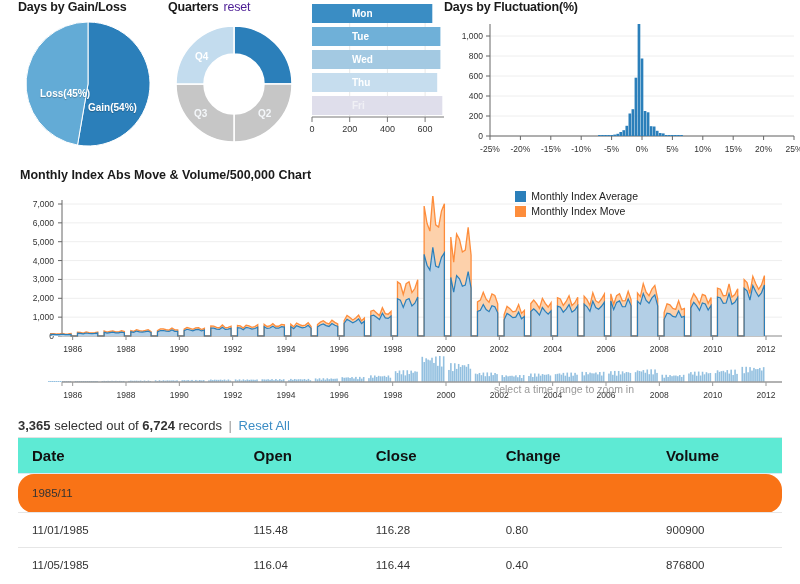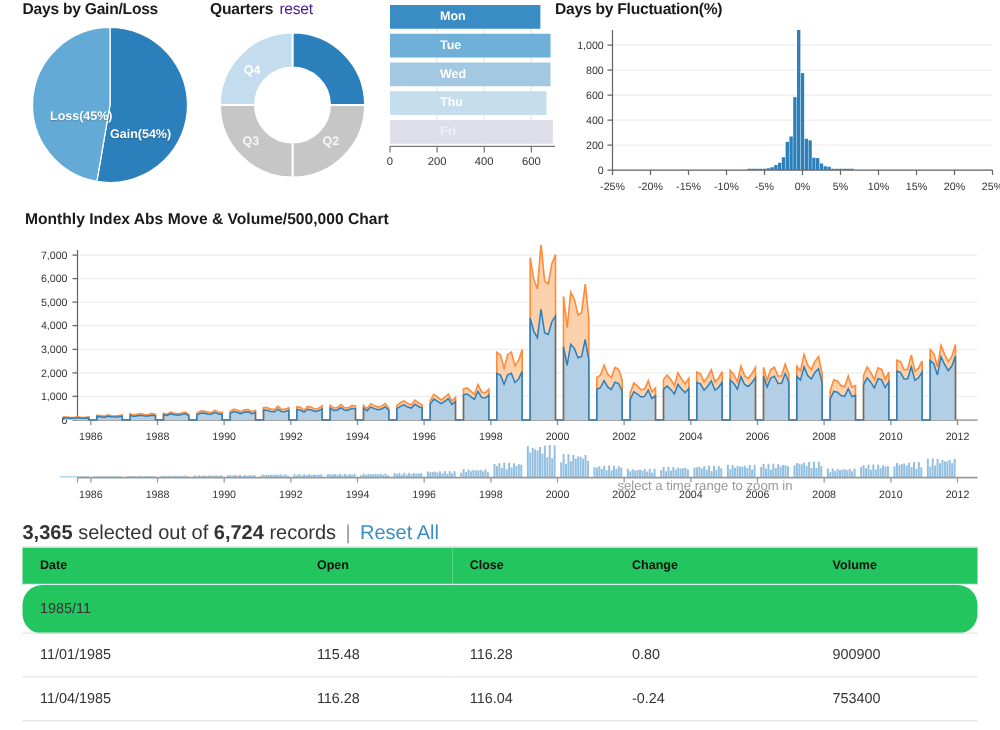--- a/index.html
+++ b/index.html
@@ -64,37 +64,37 @@
   .legend-text { font-size:10.5px; color:#222; }
   #legend { position:absolute; right:14px; top:22px; }
   .hint {
     position:absolute; right:18px; top:215px;
     font-size:10.5px; color:#999;
   }
 
   
   #records-line {
     position:absolute; top:418px; left:18px;
-    font-size:16px; color:#333;
+    font-size:13px; color:#333;
   }
   #records-line b { font-weight:bold; }
   #records-line .sep { color:#999; margin:0 3px; }
   #records-line .reset-all { color:#3c8dc5; cursor:pointer; }
 
   #datatable { position:absolute; top:437px; left:18px; width:764px; }
   table { border-collapse:collapse; width:100%; table-layout:fixed; }
   th {
-    text-align:left; font-size:10px; font-weight:bold; color:#111;
-    padding:9px 0 9px 14px; border-top:1px solid #e2e2e2; background:#22c55e;
+    text-align:left; font-size:15px; font-weight:bold; color:#111;
+    padding:9px 0 9px 14px; border-top:1px solid #e2e2e2; background:#5eead4;
   }
   td {
     font-size:11.5px; color:#333; padding:11px 0 11px 14px;
     border-top:1px solid #e6e6e6;
   }
-  tr.group-row td { background:#22c55e; border-top:1px solid #dbeaf4; padding:13px 0 13px 14px;border-radius:16px; }
+  tr.group-row td { background:#f97316; border-top:1px solid #dbeaf4; padding:13px 0 13px 14px;border-radius:16px; }
   col.c-date{width:29%} col.c-open{width:16%} col.c-close{width:17%}
   col.c-change{width:21%} col.c-volume{width:17%}
 </style>
 </head>
 <body>
 
 <div class="page">
 
   <div class="toprow">
 
@@ -247,20 +247,30 @@
             <line x1="350" y1="118" x2="350" y2="122" stroke="#666" stroke-width="1"></line>
             <text x="350" y="134" text-anchor="middle" font-size="8.5" fill="#333">25%</text>
           </svg>
       </div>
     </div>
   </div>
 
   <div id="mainchart-panel">
     <div class="main-title">Monthly Index Abs Move &amp; Volume/500,000 Chart</div>
 
+    <div id="legend">
+      <div class="legend-row">
+        <span class="legend-swatch" style="background:#2b7fba"></span>
+        <span class="legend-text">Monthly Index Average</span>
+      </div>
+      <div class="legend-row">
+        <span class="legend-swatch" style="background:#fd8d3c"></span>
+        <span class="legend-text">Monthly Index Move</span>
+      </div>
+    </div>
 
     <svg id="main-svg" width="800" height="175" style="position:absolute;top:28px;left:0" font-family="Liberation Sans, sans-serif">
         <line x1="58" y1="140" x2="62" y2="140" stroke="#666" stroke-width="1"></line>
         <text x="54" y="143" text-anchor="end" font-size="8.5" fill="#333">0</text>
         <line x1="62" y1="121.14285714285714" x2="782" y2="121.14285714285714" stroke="#eeeeee" stroke-width="1"></line>
         <line x1="58" y1="121.14285714285714" x2="62" y2="121.14285714285714" stroke="#666" stroke-width="1"></line>
         <text x="54" y="124.14285714285714" text-anchor="end" font-size="8.5" fill="#333">1,000</text>
         <line x1="62" y1="102.28571428571428" x2="782" y2="102.28571428571428" stroke="#eeeeee" stroke-width="1"></line>
         <line x1="58" y1="102.28571428571428" x2="62" y2="102.28571428571428" stroke="#666" stroke-width="1"></line>
         <text x="54" y="105.28571428571428" text-anchor="end" font-size="8.5" fill="#333">2,000</text>
@@ -707,27 +717,20 @@
             <td colspan="5">1985/11</td>
           </tr>
           <tr>
             <td>11/01/1985</td>
             <td>115.48</td>
             <td>116.28</td>
             <td>0.80</td>
             <td>900900</td>
           </tr>
           <tr>
-            <td>11/04/1985</td>
-            <td>116.28</td>
-            <td>116.04</td>
-            <td>-0.24</td>
-            <td>753400</td>
-          </tr>
-          <tr>
             <td>11/05/1985</td>
             <td>116.04</td>
             <td>116.44</td>
             <td>0.40</td>
             <td>876800</td>
           </tr>
         </tbody>
     </table>
   </div>
 

